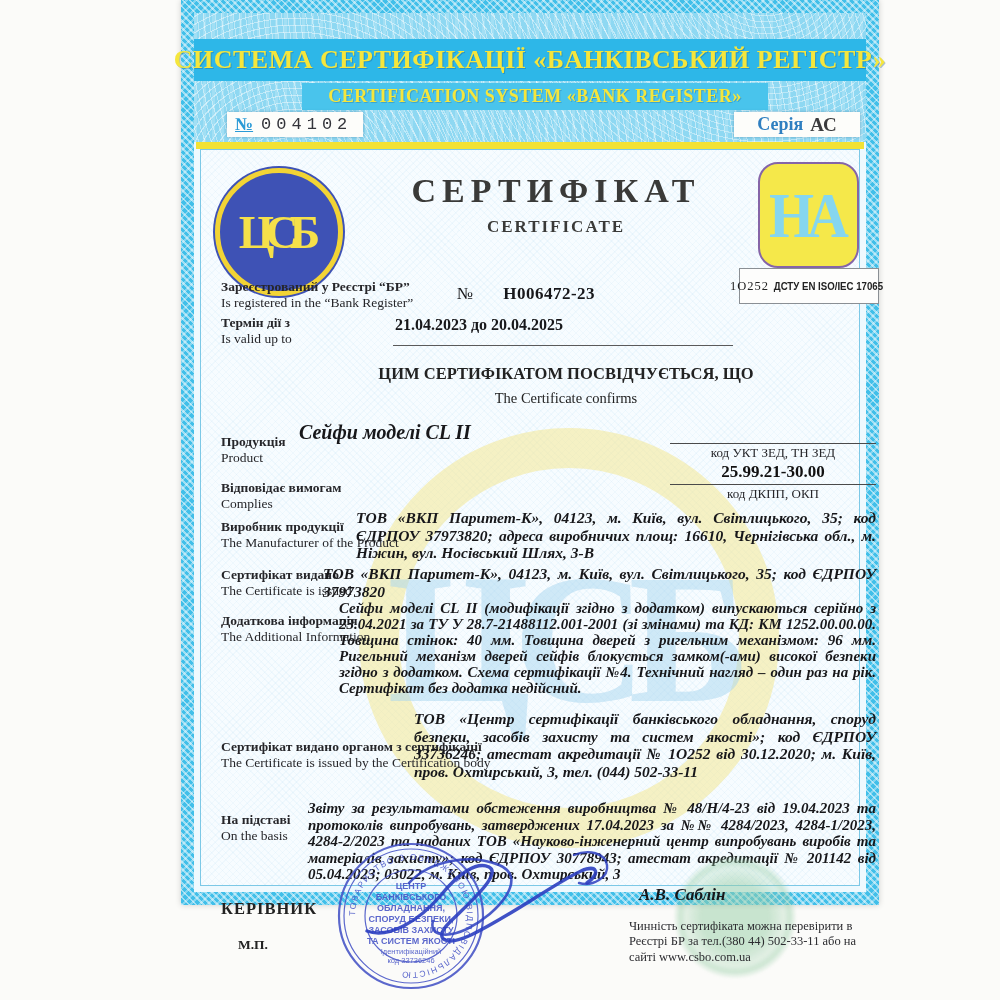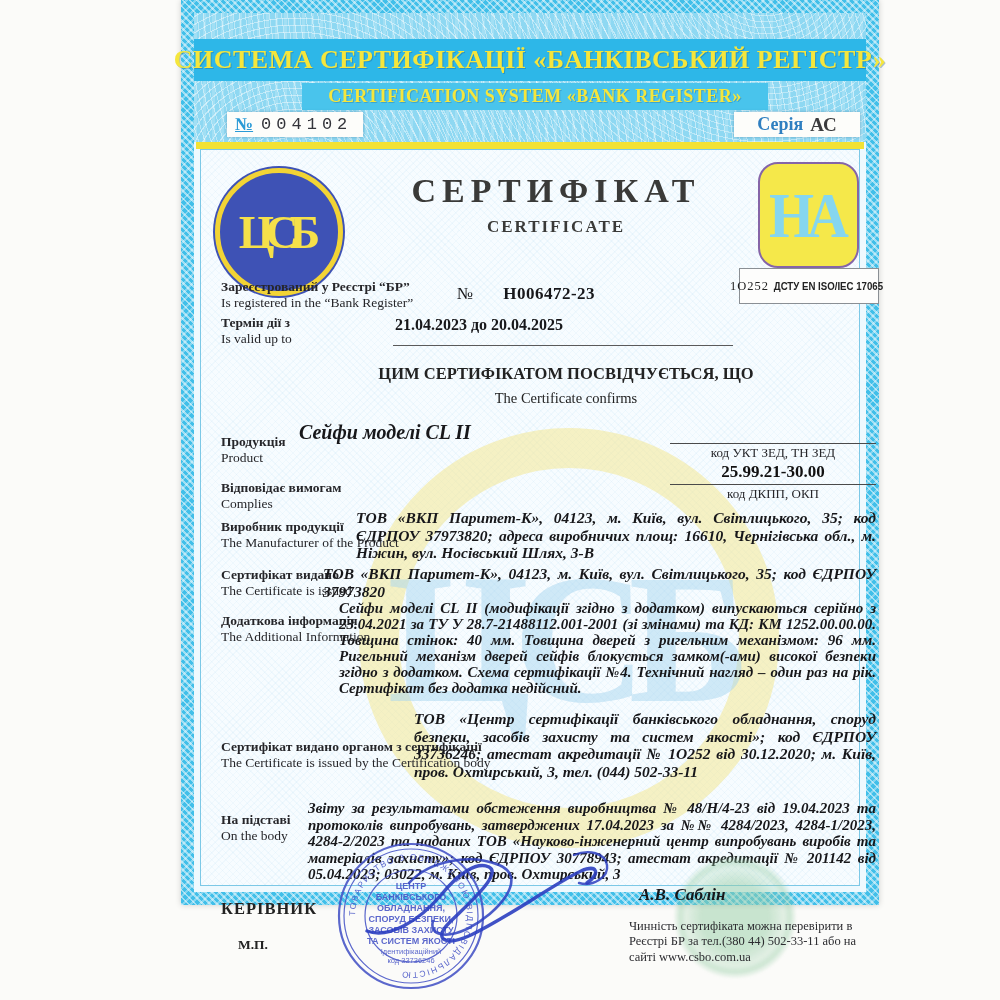--- a/index.html
+++ b/index.html
@@ -195,21 +195,21 @@
     <div class="z val just" style="left:158px;top:601px;width:537px;font-size:15px;line-height:15.9px;">Сейфи моделі CL II (модифікації згідно з додатком) випускаються серійно з 23.04.2021 за ТУ У 28.7-21488112.001-2001 (зі змінами) та КД: КМ 1252.00.00.00. Товщина стінок: 40 мм. Товщина дверей з ригельним механізмом: 96 мм. Ригельний механізм дверей сейфів блокується замком(-ами) високої безпеки згідно з додатком. Схема сертифікації №4. Технічний нагляд – один раз на рік. Сертифікат без додатка недійсний.</div>
 
     <div class="z lbl" style="left:40px;top:739px;">
       <span class="uk">Сертифікат видано органом з сертифікації</span>
       <span class="en">The Certificate is issued by the Certification body</span>
     </div>
     <div class="z val just" style="left:233px;top:710px;width:462px;font-size:15.5px;line-height:17.5px;">ТОВ «Центр сертифікації банківського обладнання, споруд безпеки, засобів захисту та систем якості»; код ЄДРПОУ 33736246; атестат акредитації № 1О252 від 30.12.2020; м. Київ, пров. Охтирський, 3, тел. (044) 502-33-11</div>
 
     <div class="z lbl" style="left:40px;top:812px;">
       <span class="uk">На підставі</span>
-      <span class="en">On the body</span>
+      <span class="en">On the basis</span>
     </div>
     <div class="z val just" style="left:127px;top:800px;width:568px;font-size:15px;line-height:16.6px;">Звіту за результатами обстеження виробництва № 48/Н/4-23 від 19.04.2023 та протоколів випробувань, затверджених 17.04.2023 за №№ 4284/2023, 4284-1/2023, 4284-2/2023 та наданих ТОВ «Науково-інженерний центр випробувань виробів та матеріалів захисту»; код ЄДРПОУ 30778943; атестат акредитації № 201142 від 05.04.2023; 03022, м. Київ, пров. Охтирський, 3</div>
 
     <div class="z head-label">КЕРІВНИК</div>
     <div class="z mp-label">М.П.</div>
 
     <div class="z stamp">
       <svg width="150" height="150" viewBox="0 0 150 150">
         <circle cx="75" cy="75" r="72" fill="none" stroke="#4553c6" stroke-width="2.2"></circle>
         <circle cx="75" cy="75" r="67" fill="none" stroke="#4553c6" stroke-width="1.2"></circle>

